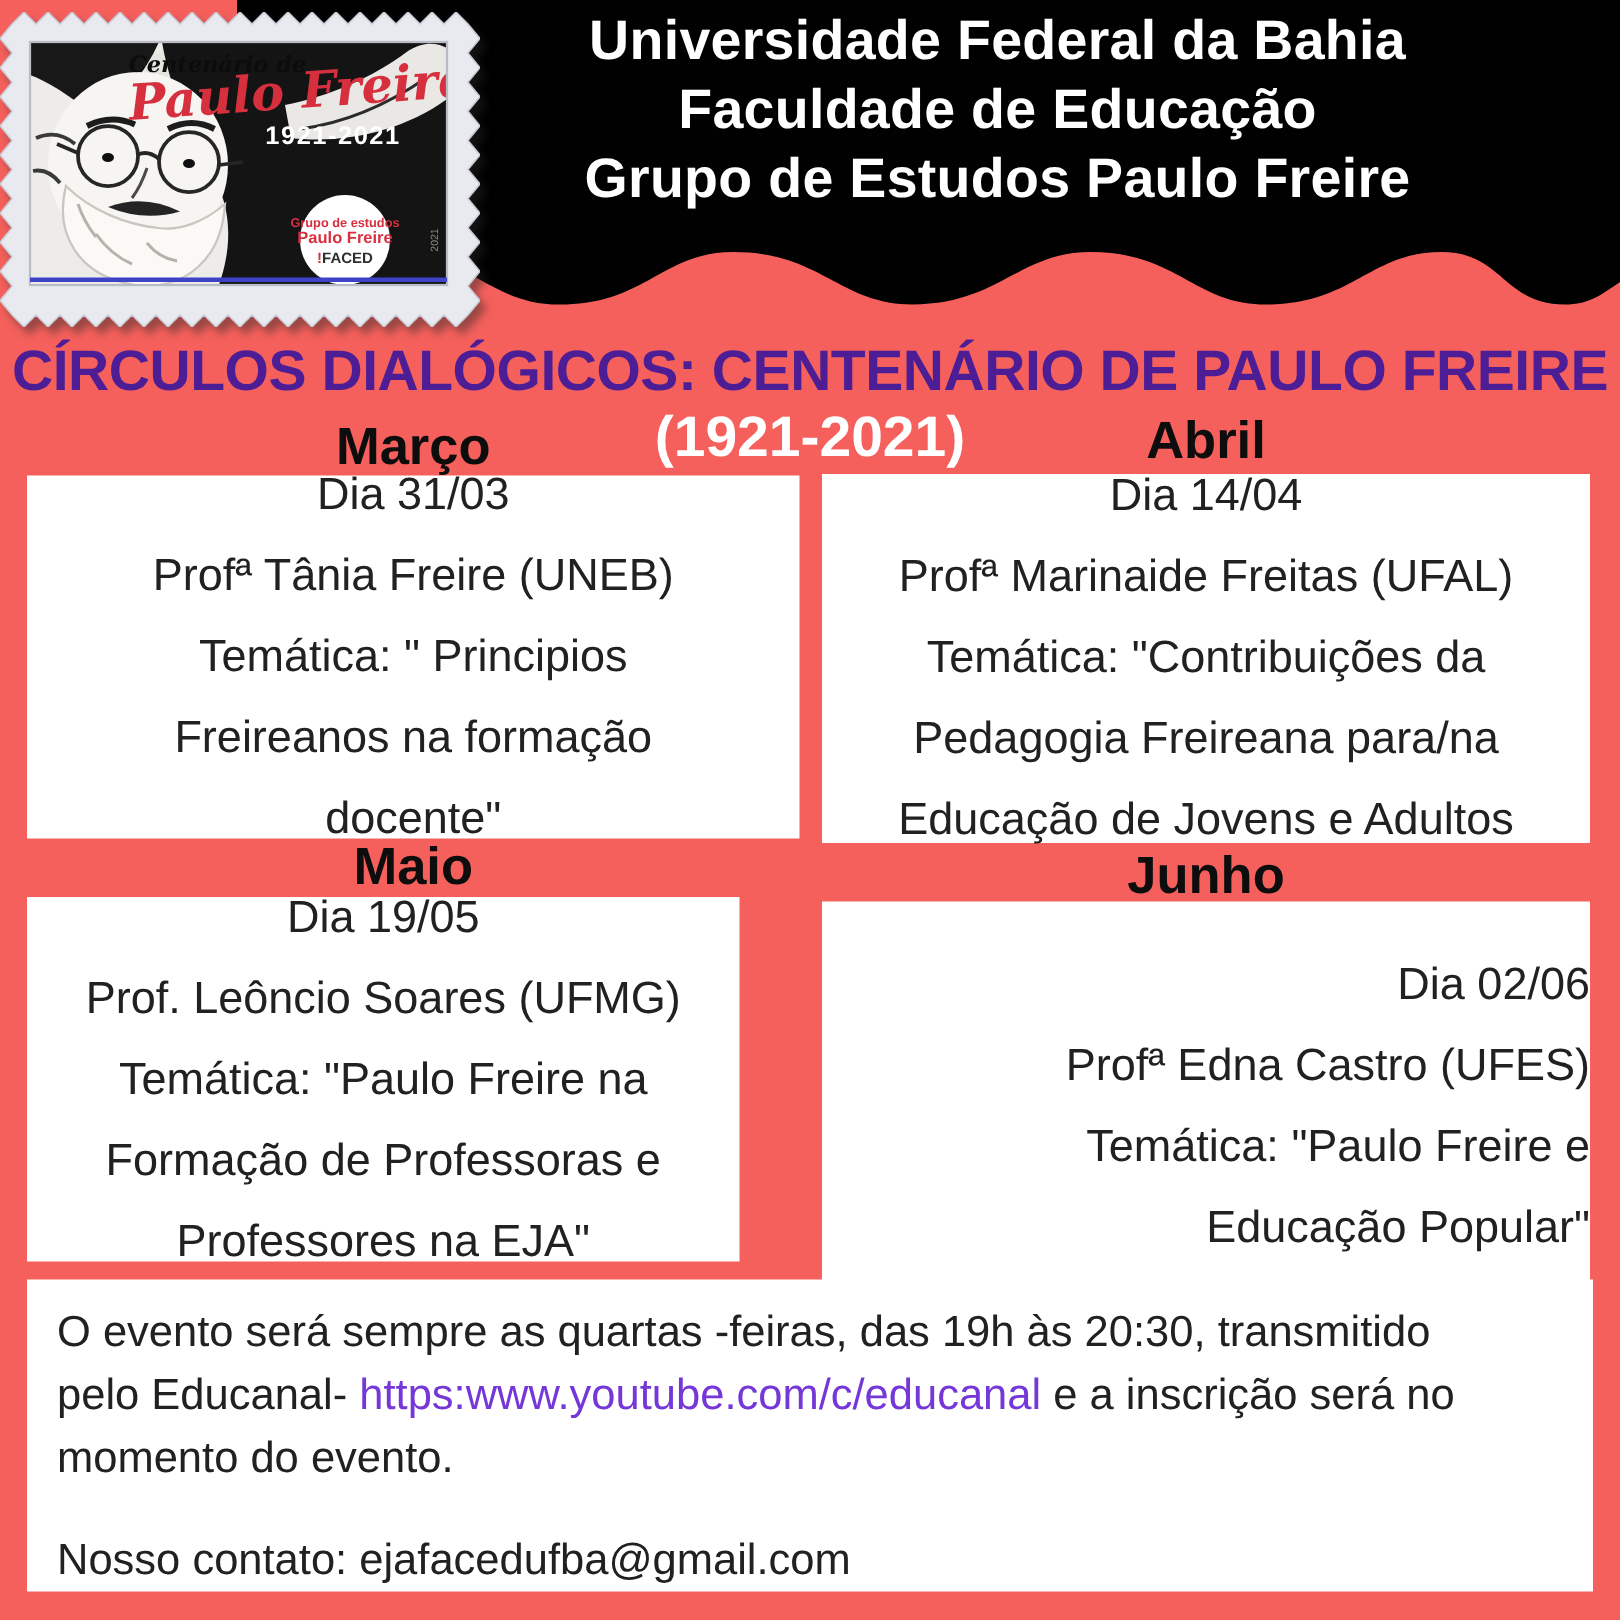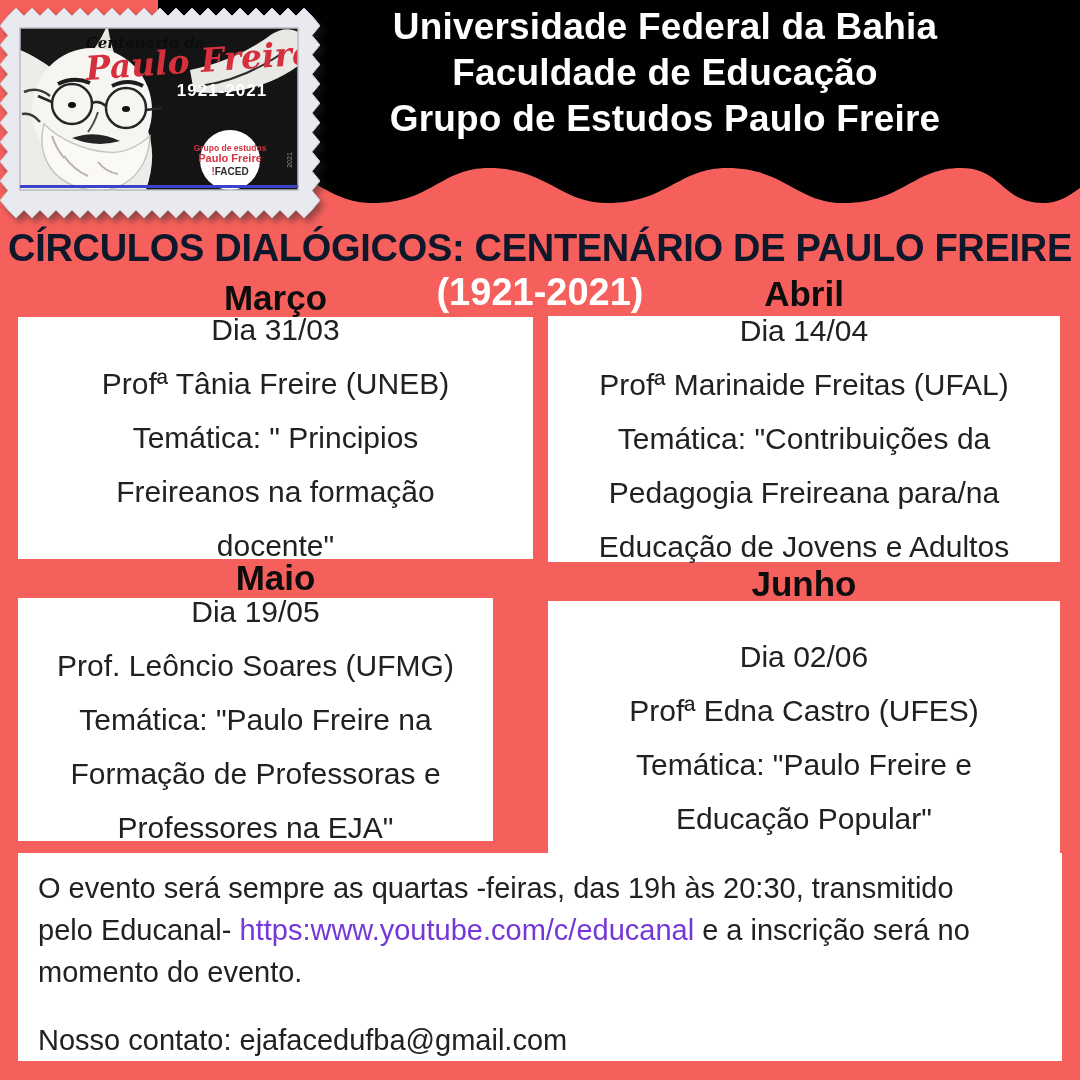--- a/index.html
+++ b/index.html
@@ -10,21 +10,21 @@
   }
   .header-wave{position:absolute;top:0;left:0;}
   .header-text{
     position:absolute;top:4px;left:270px;width:790px;
     text-align:center;color:#ffffff;font-weight:bold;
     font-size:37px;line-height:46px;letter-spacing:0.2px;
   }
   .stamp{position:absolute;left:0;top:8px;filter:drop-shadow(4px 5px 3px rgba(40,40,40,.45));}
   .event-title{
     position:absolute;left:0;top:228px;width:1080px;text-align:center;
-    color:#0f172a;font-weight:bold;font-size:38px;line-height:40px;
+    color:#4c1d95;font-weight:bold;font-size:38px;line-height:40px;
     white-space:nowrap;letter-spacing:-0.3px;
   }
   .event-subtitle{
     position:absolute;left:0;top:272px;width:1080px;text-align:center;
     color:#ffffff;font-weight:bold;font-size:38px;line-height:40px;
   }
   .month{
     position:absolute;text-align:center;color:#0d0d0d;
     font-weight:bold;font-size:35px;line-height:40px;
   }
@@ -33,21 +33,21 @@
   #month-2{left:18px;top:558px;width:515px;}
   #month-3{left:548px;top:564px;width:512px;}
   .card{
     position:absolute;background:#ffffff;box-sizing:border-box;
     display:flex;flex-direction:column;justify-content:center;
     text-align:center;font-size:30px;line-height:42px;color:#212121;gap:12px;
   }
   #card-0{left:18px;top:317px;width:515px;height:242px;}
   #card-1{left:548px;top:316px;width:512px;height:246px;}
   #card-2{left:18px;top:598px;width:475px;height:243px;}
-  #card-3{left:548px;top:601px;width:512px;height:274px;}
+  #card-3{left:548px;top:601px;width:512px;height:274px;text-align:right;}
   .footer-card{
     position:absolute;left:18px;top:853px;width:1044px;height:208px;
     background:#ffffff;box-sizing:border-box;padding:14px 20px;
     font-size:29px;line-height:42px;color:#212121;
   }
   .footer-line{white-space:nowrap;}
   .contact-line{margin-top:26px;white-space:nowrap;}
   .link{color:#7637d8;cursor:pointer;}
 </style>
 </head>

